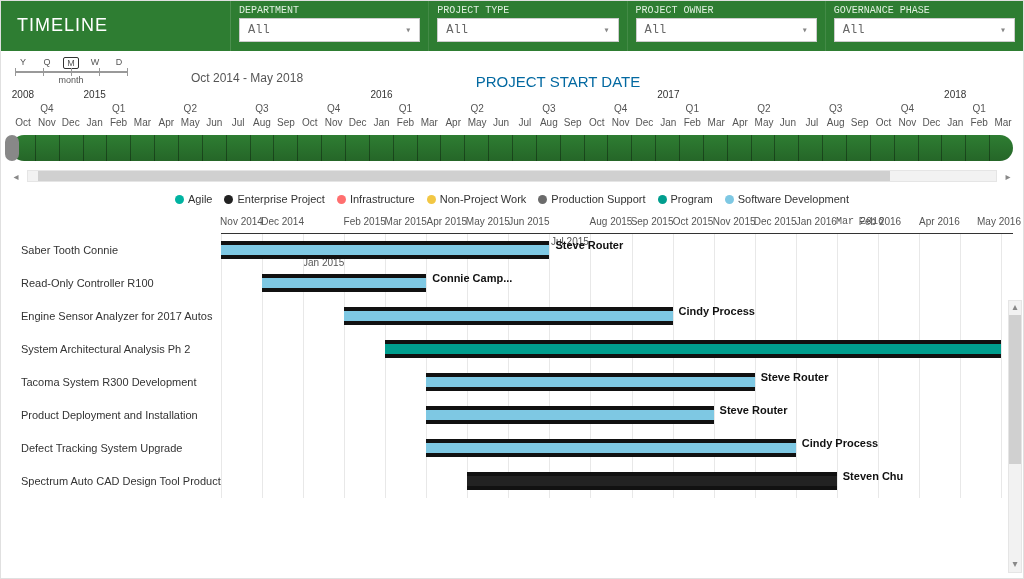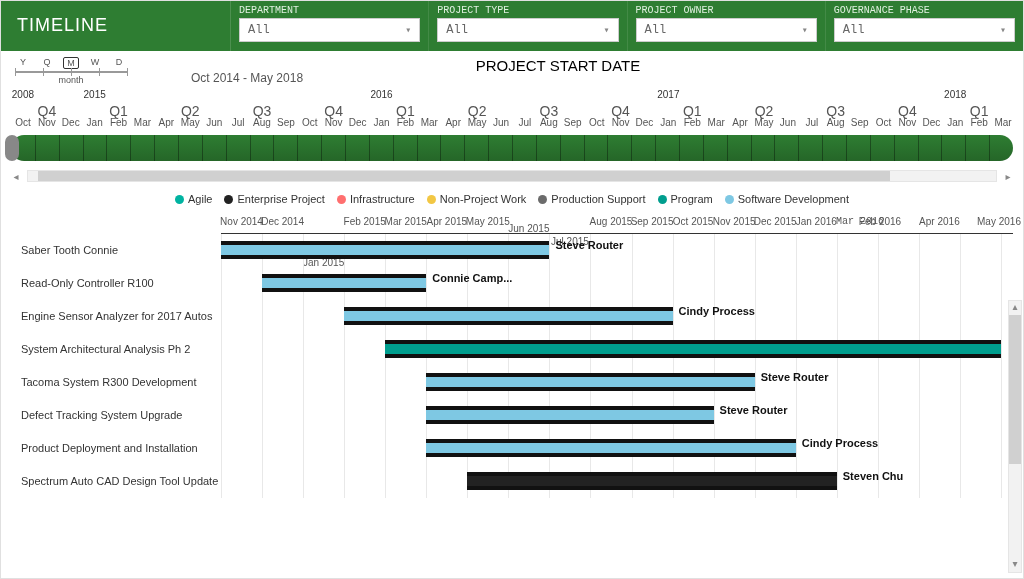--- a/index.html
+++ b/index.html
@@ -14,26 +14,26 @@
 
   .zoom-row { display: flex; align-items: flex-start; padding: 6px 10px 0 10px; height: 34px; }
   .zoom-box { width: 120px; text-align: center; }
   .zoom-letters { display: flex; justify-content: space-between; font-size: 9px; color: #555; padding: 0 4px; }
   .zoom-letters span { width: 16px; text-align: center; }
   .zoom-selected { border: 1px solid #333; border-radius: 2px; }
   .zoom-bar { height: 2px; background: #999; margin: 2px 4px 0 4px; position: relative; }
   .zoom-bar .tick { position: absolute; top: -3px; width: 1px; height: 8px; background: #999; }
   .zoom-label { font-size: 9px; color: #555; margin-top: 2px; }
   .range-text { margin-left: 60px; margin-top: 14px; color: #555; font-size: 12px; }
-  .chart-title { flex: 1; text-align: center; margin-top: 0; color: #000000; font-size: 15px; padding-right: 200px; }
+  .chart-title { flex: 1; text-align: center; margin-top: 16px; color: #0369a1; font-size: 15px; padding-right: 200px; }
 
   .timeline-scale { padding: 4px 10px 0 10px; }
   .years-row { position: relative; height: 14px; font-size: 10px; color: #333; }
   .years-row span { position: absolute; transform: translateX(-50%); }
-  .quarters-row { position: relative; height: 14px; font-size: 14px; color: #555; }
+  .quarters-row { position: relative; height: 14px; font-size: 10px; color: #555; }
   .quarters-row span { position: absolute; transform: translateX(-50%); }
   .months-row { position: relative; height: 14px; font-size: 10px; color: #555; }
   .months-row span { position: absolute; transform: translateX(-50%); }
   .green-band { height: 26px; background: linear-gradient(#2e7d32,#256628); border-radius: 13px; position: relative; margin: 4px 0 6px 0; }
   .green-band .div { position: absolute; top: 0; bottom: 0; width: 1px; background: rgba(0,0,0,0.35); }
   .cap { position: absolute; top: 0; width: 14px; height: 26px; border-radius: 13px; background: #888; }
 
   .hscroll { display: flex; align-items: center; height: 18px; padding: 0 8px; }
   .hscroll .arrow { width: 14px; color: #888; font-size: 10px; cursor: pointer; text-align: center; }
   .hscroll .track { flex: 1; height: 12px; background: #f2f2f2; position: relative; margin: 0 4px; border: 1px solid #e5e5e5; }
@@ -262,34 +262,34 @@
       <span>Software Development</span>
     </span></div>
 
 <div class="gantt">
   <div class="gantt-labels" id="gantt-labels">
       <div class="row-label">Saber Tooth Connie</div>
       <div class="row-label">Read-Only Controller R100</div>
       <div class="row-label">Engine Sensor Analyzer for 2017 Autos</div>
       <div class="row-label">System Architectural Analysis Ph 2</div>
       <div class="row-label">Tacoma System R300 Development</div>
+      <div class="row-label">Product Deployment and Installation</div>
       <div class="row-label">Defect Tracking System Upgrade</div>
-      <div class="row-label">Product Deployment and Installation</div>
-      <div class="row-label">Spectrum Auto CAD Design Tool Update</div>
+      <div class="row-label">Spectrum Auto CAD Design Tool Product</div>
     </div>
   <div class="gantt-chart">
     <div class="gantt-header" id="gantt-header">
         <span style="left: 20.5263px;">Nov 2014</span>
         <span style="left: 61.5789px;">Dec 2014</span>
         <span style="left: 102.632px; margin-top: 41px;">Jan 2015</span>
         <span style="left: 143.684px;">Feb 2015</span>
         <span style="left: 184.737px;">Mar 2015</span>
         <span style="left: 225.789px;">Apr 2015</span>
         <span style="left: 266.842px;">May 2015</span>
-        <span style="left: 307.895px; margin-top: 7px;">Jun 2015</span>
+        <span style="left: 307.895px;">Jun 2015</span>
         <span style="left: 348.947px; margin-top: 20px;">Jul 2015</span>
         <span style="left: 390px;">Aug 2015</span>
         <span style="left: 431.053px;">Sep 2015</span>
         <span style="left: 472.105px;">Oct 2015</span>
         <span style="left: 513.158px;">Nov 2015</span>
         <span style="left: 554.211px;">Dec 2015</span>
         <span style="left: 595.263px;">Jan 2016</span>
         <span style="left: 659px;">Feb 2016</span>
         <span style="left: 639px; font-family: Liberation Mono, monospace;">Mar 2016</span>
         <span style="left: 718.421px;">Apr 2016</span>

